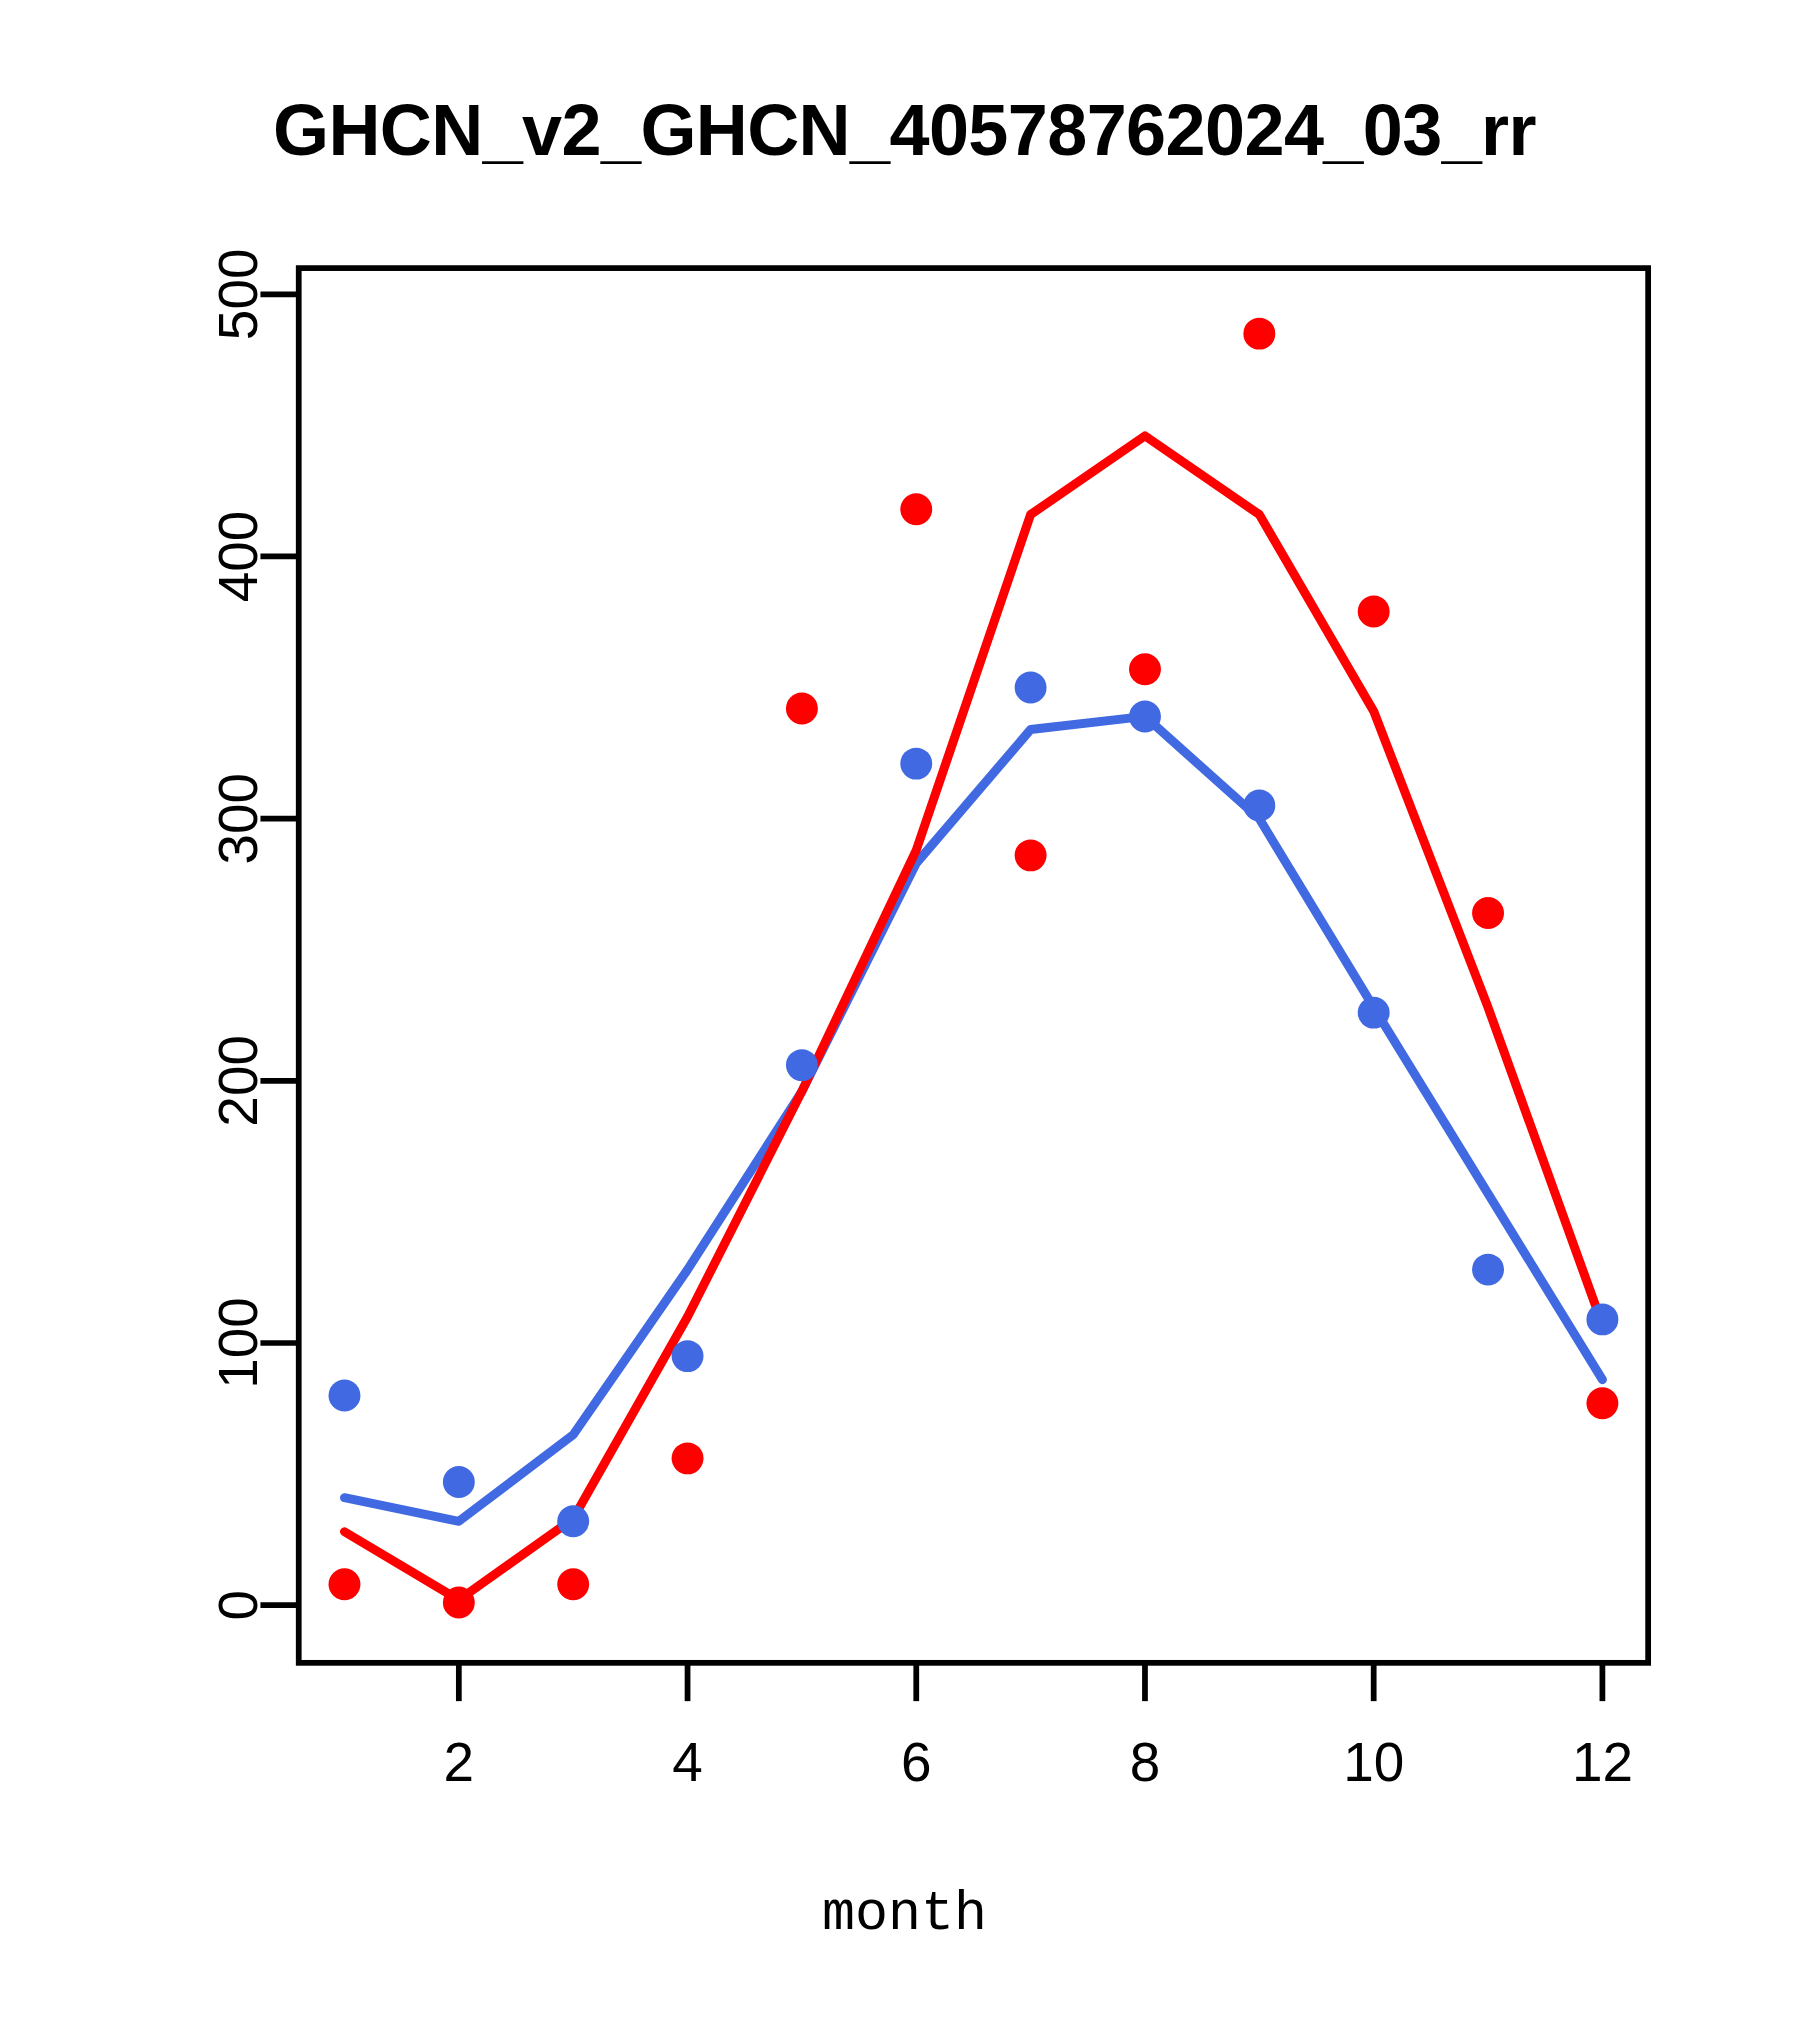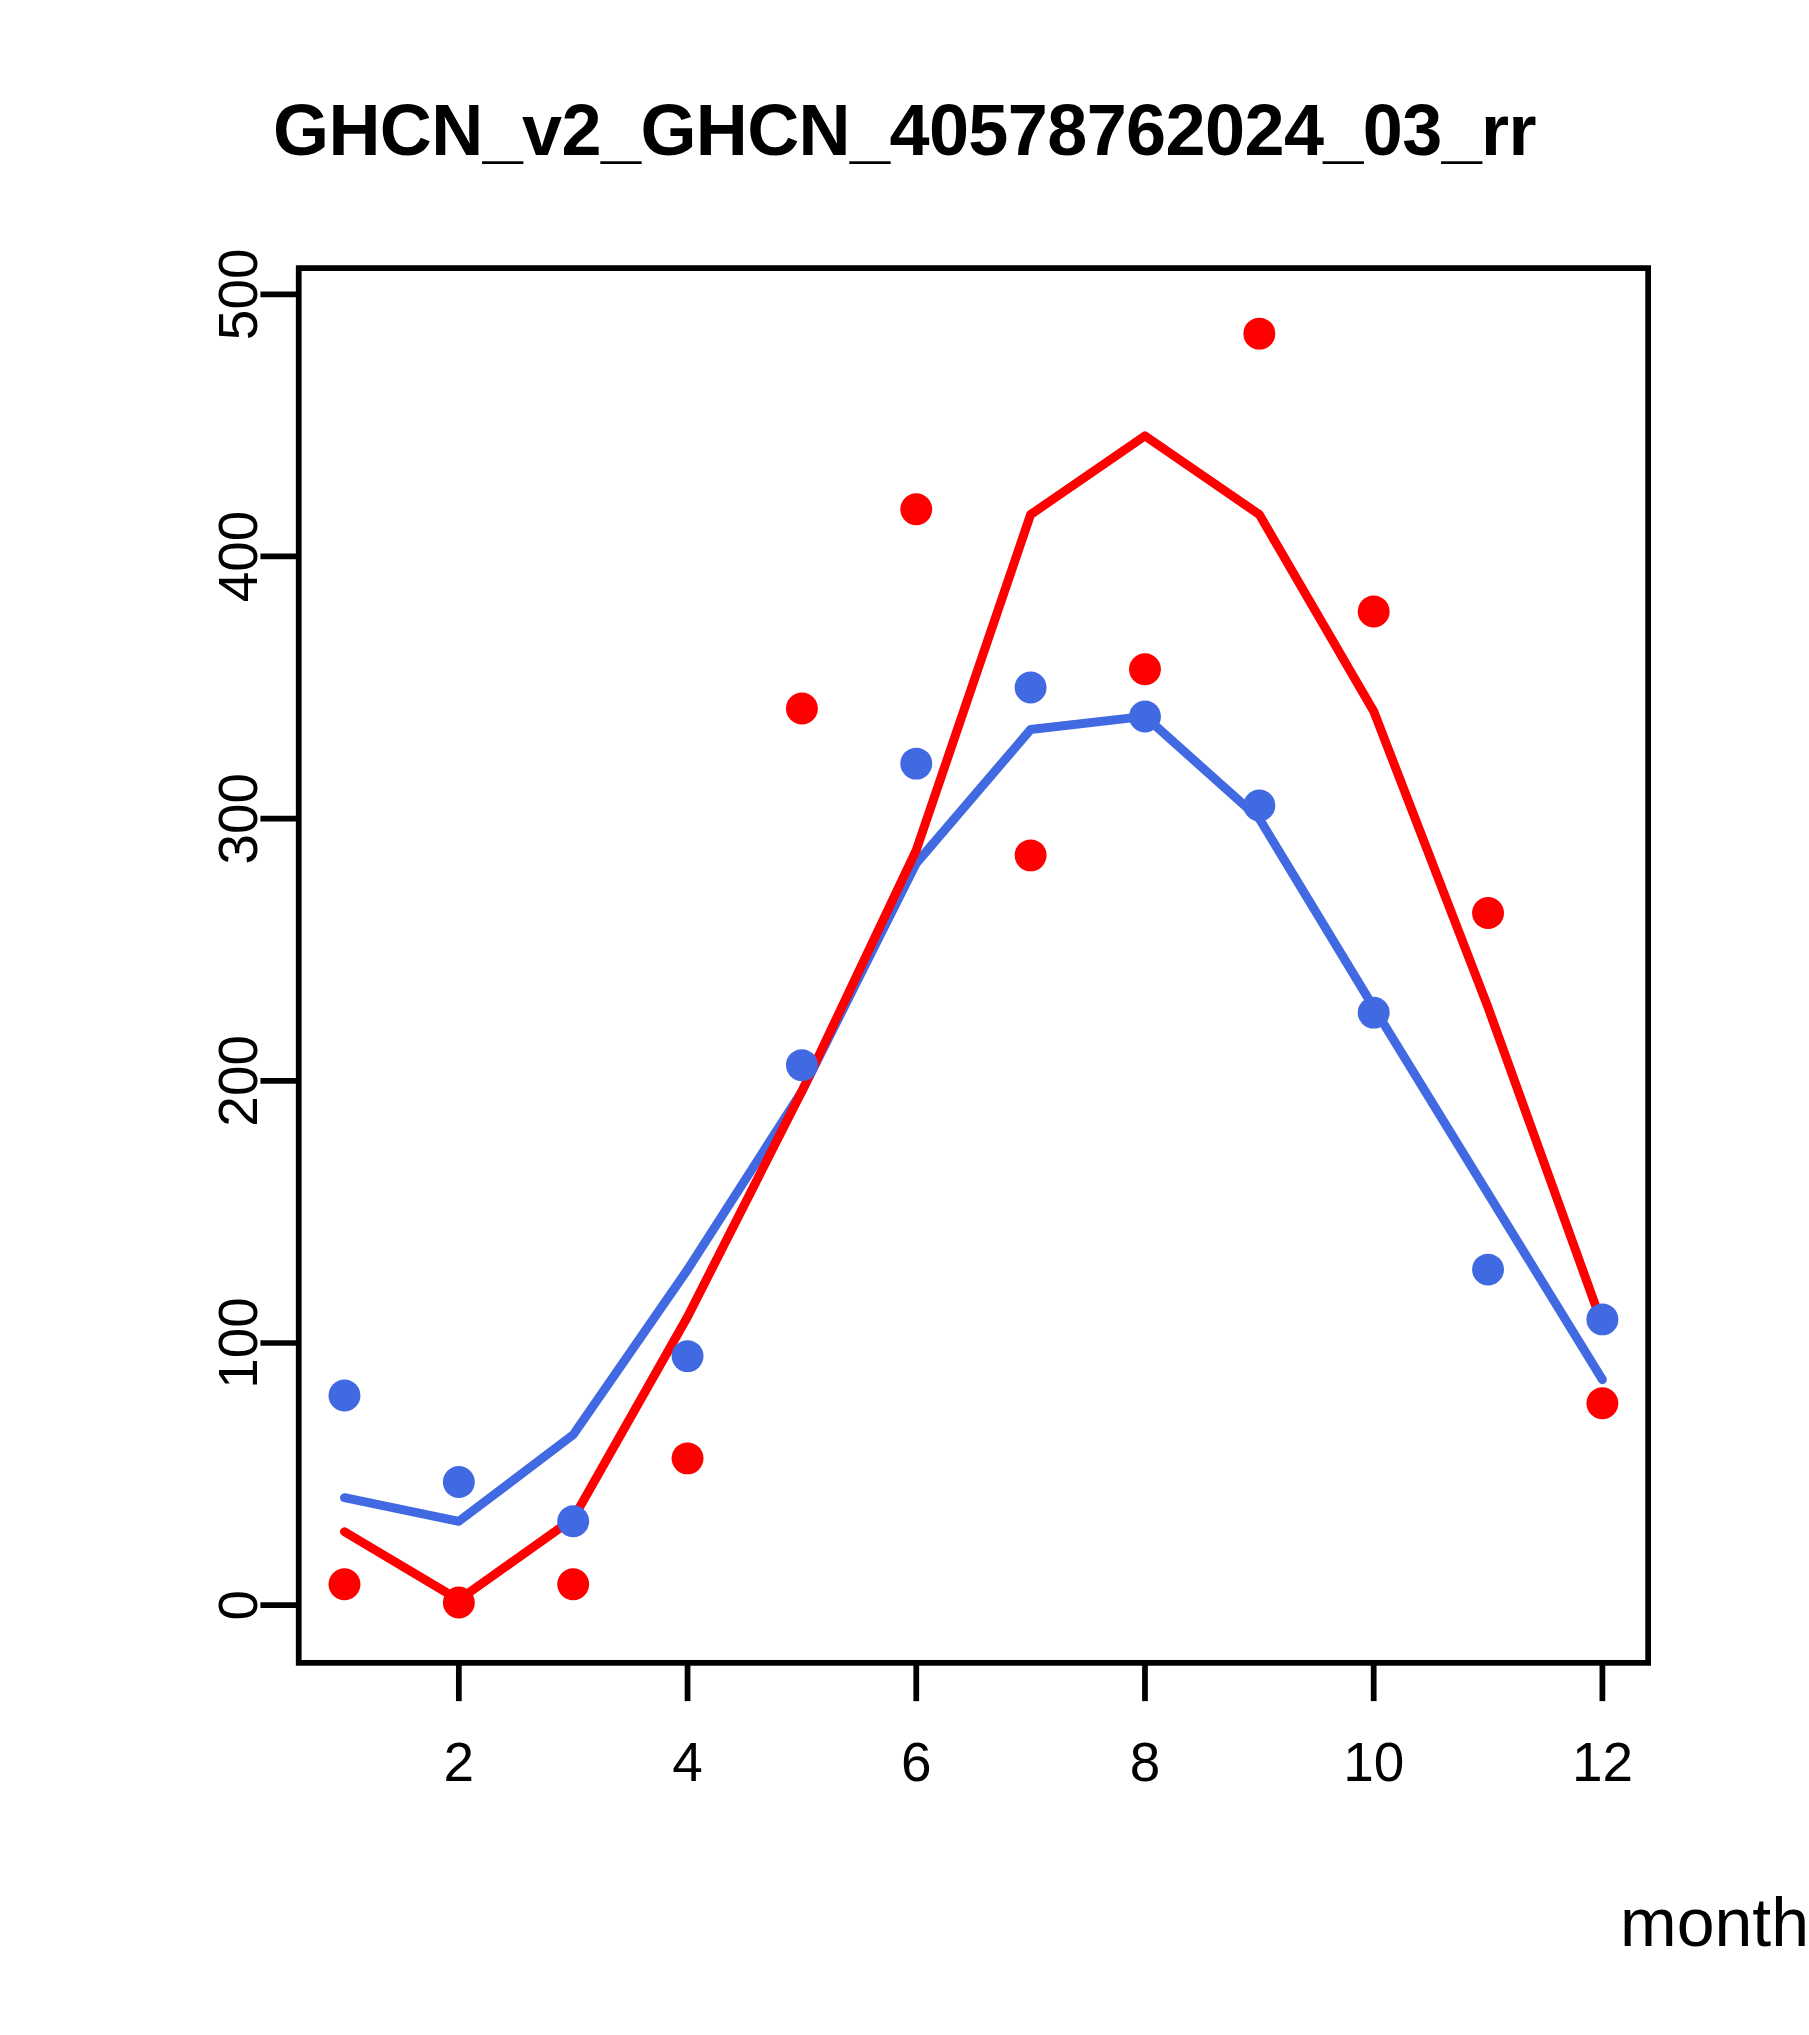--- a/index.html
+++ b/index.html
@@ -41,23 +41,23 @@
   .axis-label-text {
     font-family: "Liberation Sans", sans-serif;
     font-size: 86px;
     fill: #000000;
   }
   #xlab {
     position: absolute;
     left: 0;
     top: 1883px;
     width: 1809px;
-    text-align: right;
-    font-family: Liberation Sans, sans-serif;
-    font-size: 68px;
+    text-align: center;
+    font-family: Liberation Mono, monospace;
+    font-size: 55px;
     color: #000000;
   }
 </style>
 </head>
 <body>
 
 <div id="figure">
 
   <div id="chart-title">GHCN_v2_GHCN_40578762024_03_rr</div>
 

